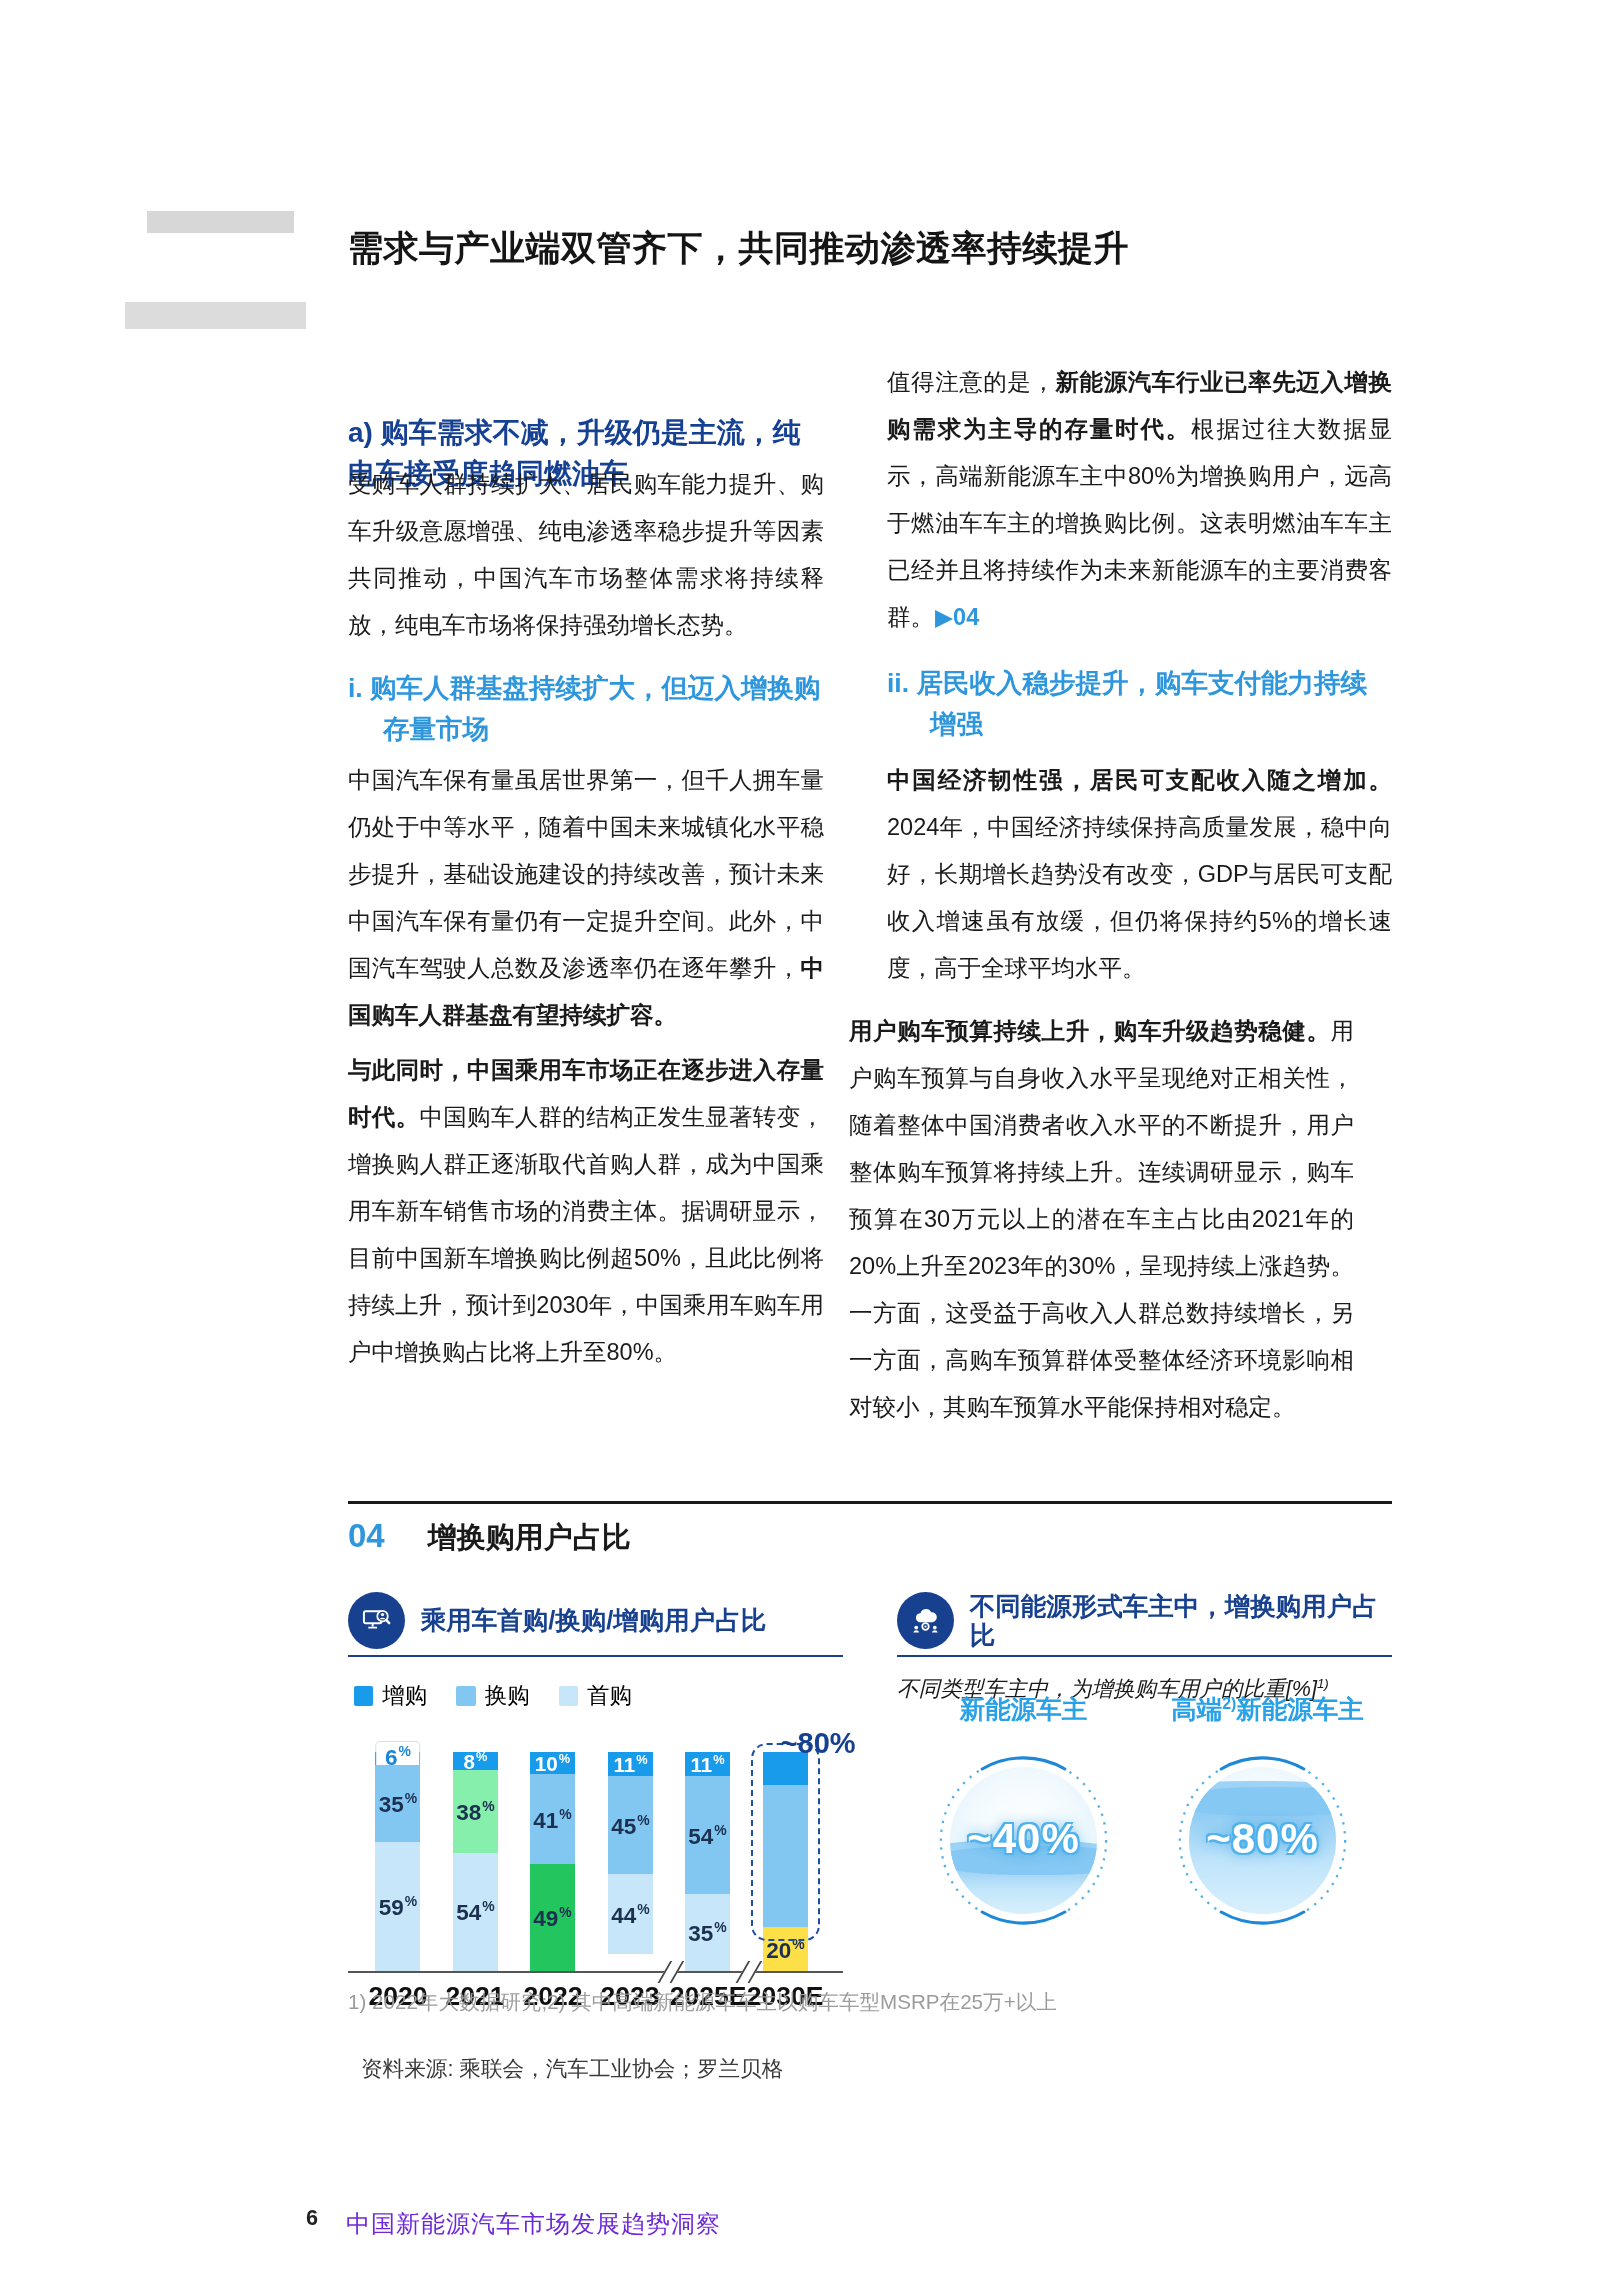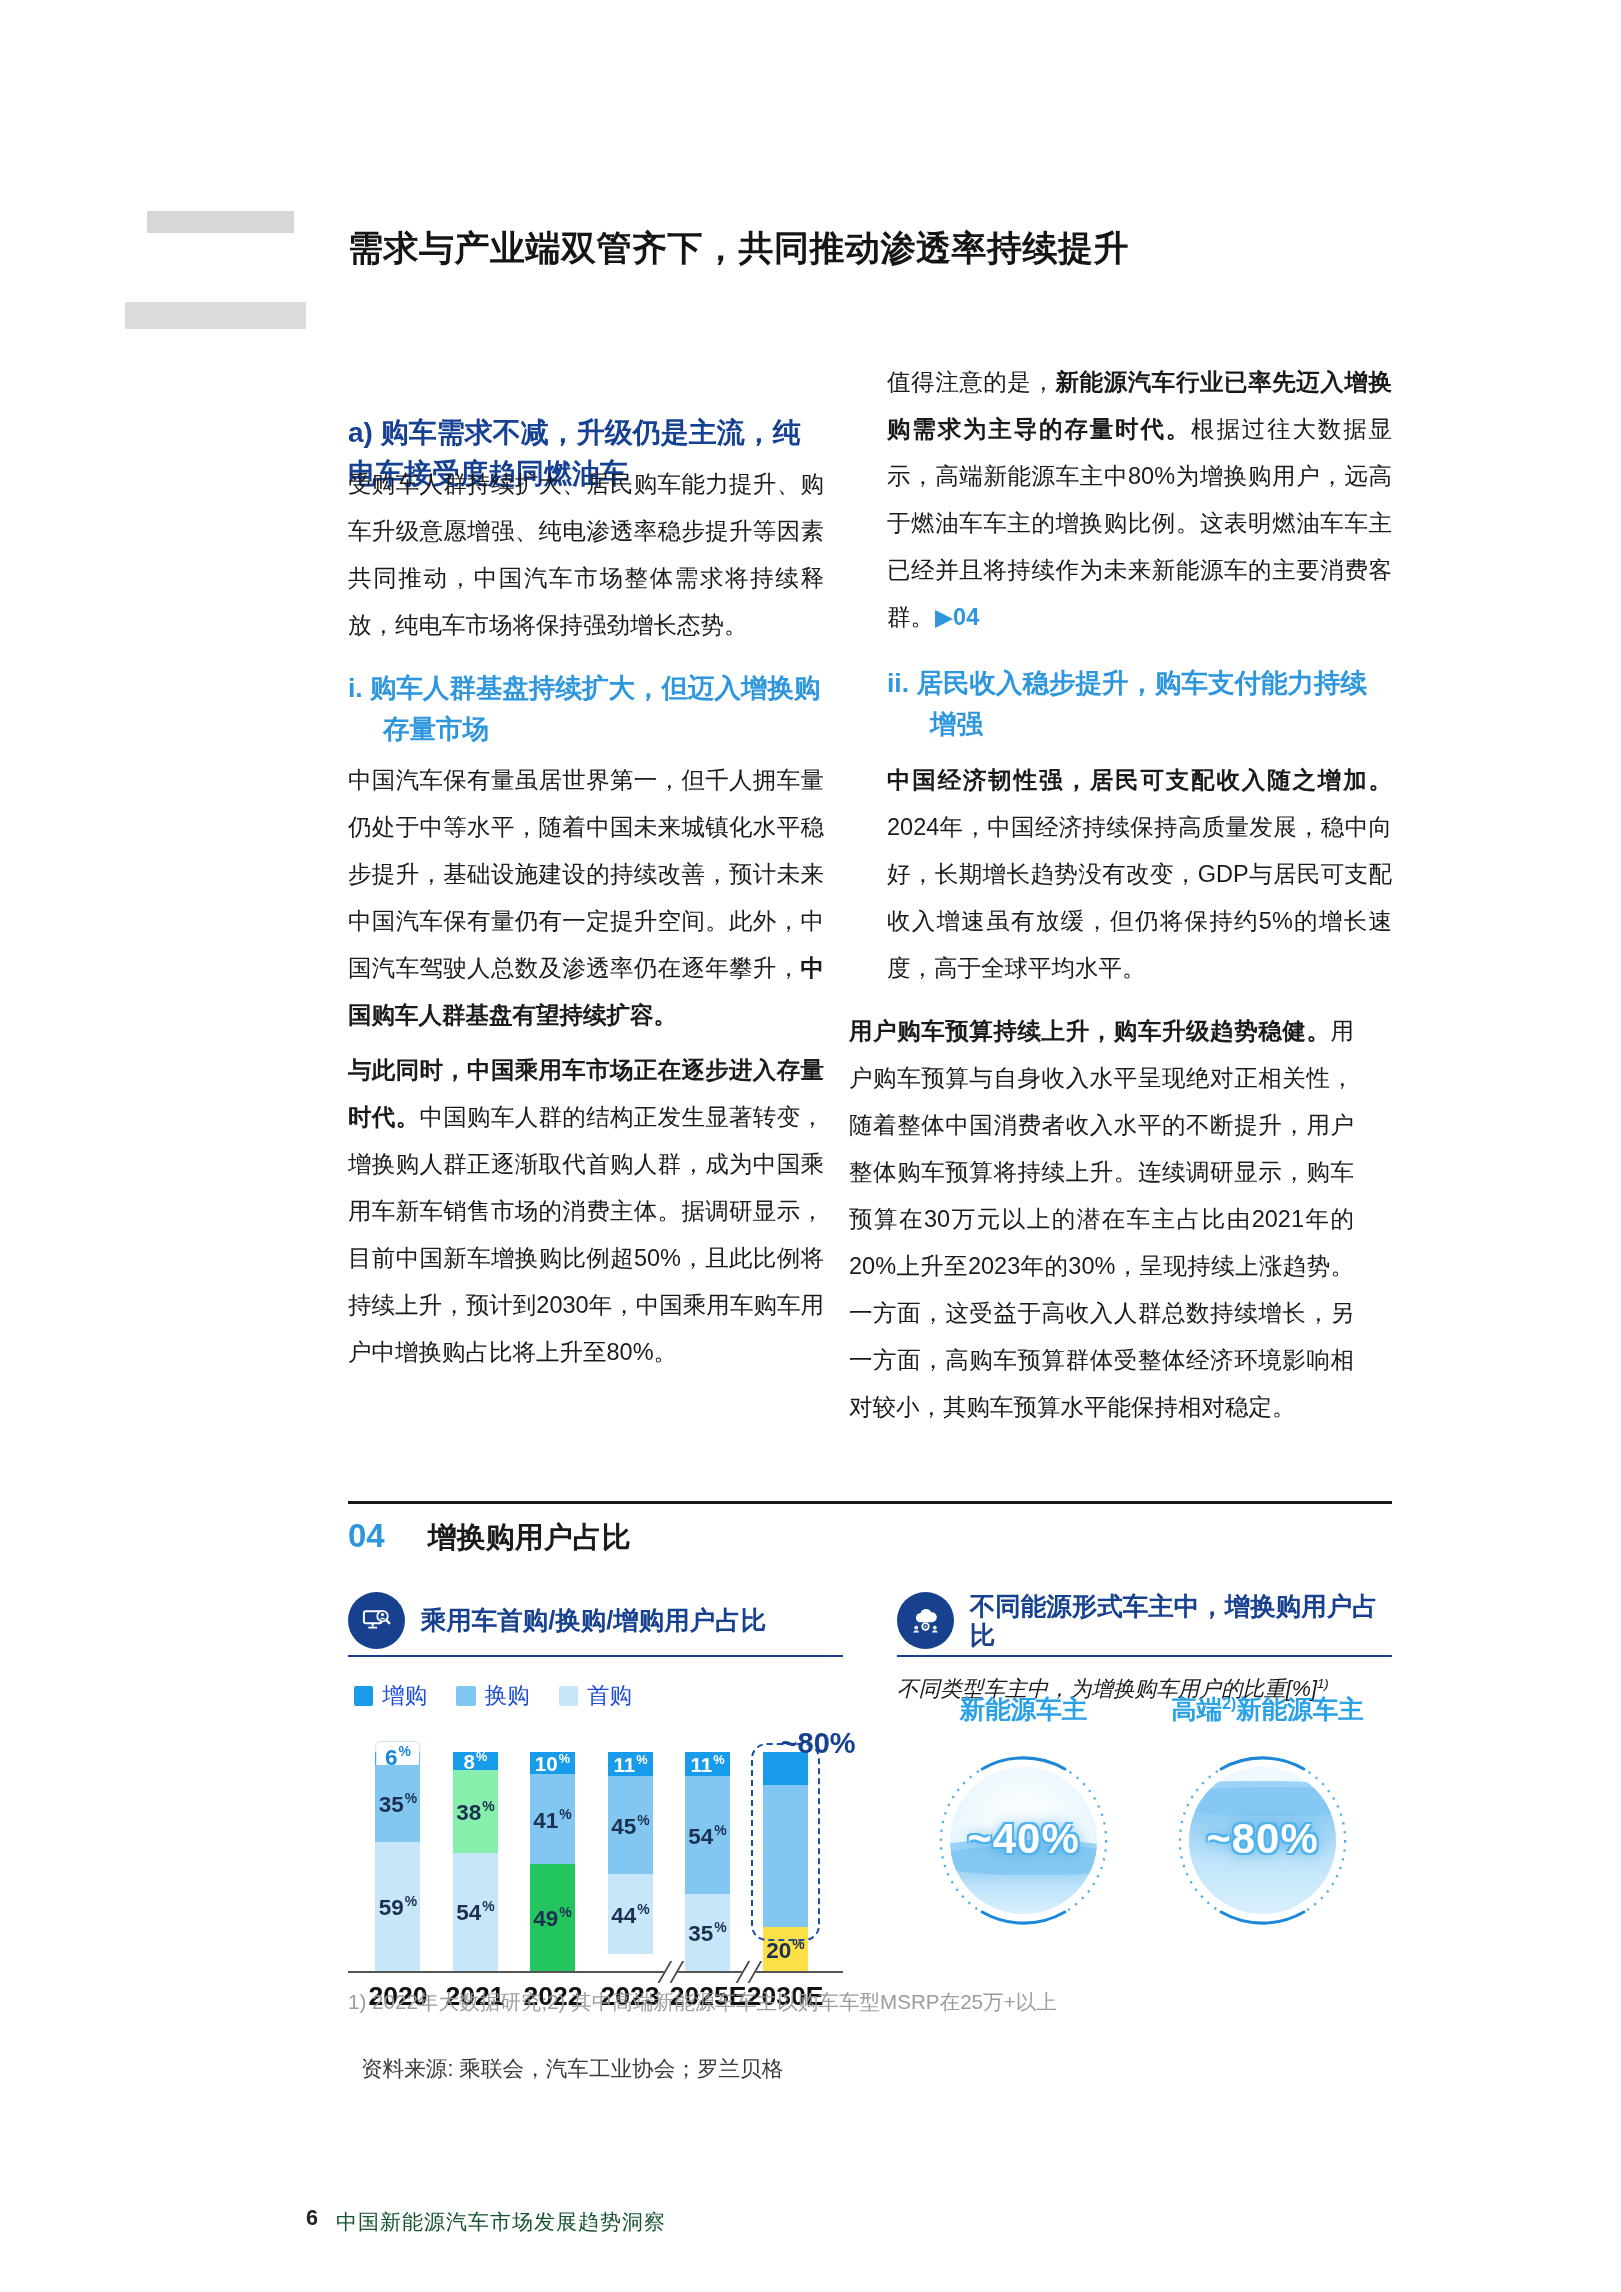--- a/index.html
+++ b/index.html
@@ -31,21 +31,21 @@
   .fig-title{color:#1a1a1a;font-size:29px;font-weight:800}
 
   
   .panel{position:absolute;width:495px}
   .panel-head{display:flex;align-items:center;gap:15.7px;border-bottom:2.9px solid #17418f;padding-bottom:3.9px;height:61px}
   .icon-circle{width:57px;height:57px;border-radius:50%;background:#17418f;display:flex;align-items:center;justify-content:center;flex:0 0 auto}
   .panel-title{color:#17418f;font-size:25.5px;font-weight:800;line-height:29px}
 
   
   .legend{display:flex;gap:29px;margin-top:23.5px;margin-left:5.9px}
-  .legend-item{display:flex;align-items:center;gap:8.8px;font-size:22.5px;color:#1d4ed8}
+  .legend-item{display:flex;align-items:center;gap:8.8px;font-size:22.5px;color:#000000}
   .legend-swatch{width:19.6px;height:19.6px;border-radius:2px}
 
   
   .bars{position:relative;height:219px;margin-top:41px;border-bottom:2px solid #555}
   .bar-col{position:absolute;bottom:0;width:45px;display:flex;flex-direction:column}
   .seg{position:relative;display:flex;align-items:center;justify-content:center}
   .lbl-light{color:#ffffff;font-size:20.6px;font-weight:700}
   .lbl-dark{color:#1c3050;font-size:22.5px;font-weight:600}
   .pct{font-size:.62em;vertical-align:super;margin-left:1px}
   .tag{position:absolute;top:-10.8px;left:50%;transform:translateX(-50%);background:#ffffff;color:#1787db;
@@ -69,21 +69,21 @@
   .wave1{top:-15.7px;left:-22%;background:#9dd3f7}
   .wave2{top:-8.8px;left:-12%;background:#85c8f3}
   .gauge-value{position:absolute;left:0;right:0;top:50%;transform:translateY(-54%);text-align:center;
      color:#ffffff;font-size:42px;font-weight:800;letter-spacing:1px;
      text-shadow:-2px -2px 0 #4fb2ec,2px -2px 0 #4fb2ec,-2px 2px 0 #4fb2ec,2px 2px 0 #4fb2ec,0 0 13.7px rgba(36,150,220,.9)}
 
   
   .footnote{left:348px;top:1988px;font-size:20.6px;color:#9c9c9c}
   .source{left:361px;top:2054px;font-size:21.6px;color:#3a3a3a}
   .page-num{left:306px;top:2205px;font-size:21.6px;font-weight:600;color:#222}
-  .doc-title{left:336px;top:2208px;font-size:21px;color:#14532d;letter-spacing:1px}
+  .doc-title{left:346px;top:2208px;font-size:24px;color:#6d28d9;letter-spacing:1px}
 </style>
 </head>
 <body>
 
 <div class="page">
 
   <div class="abs deco1"></div>
   <div class="abs deco2"></div>
 
   <h1 class="abs main-title">需求与产业端双管齐下，共同推动渗透率持续提升</h1>

